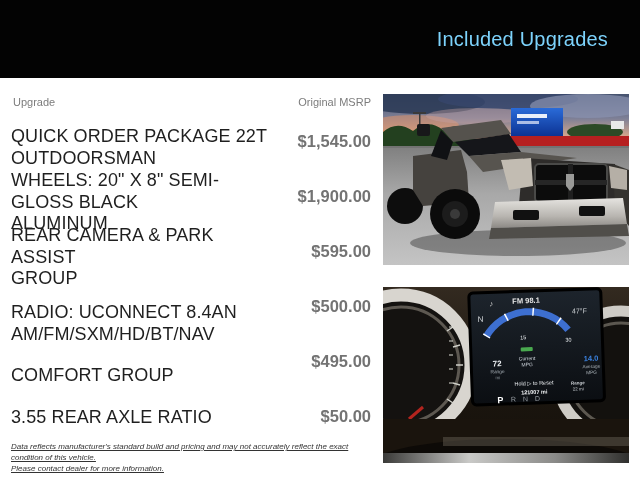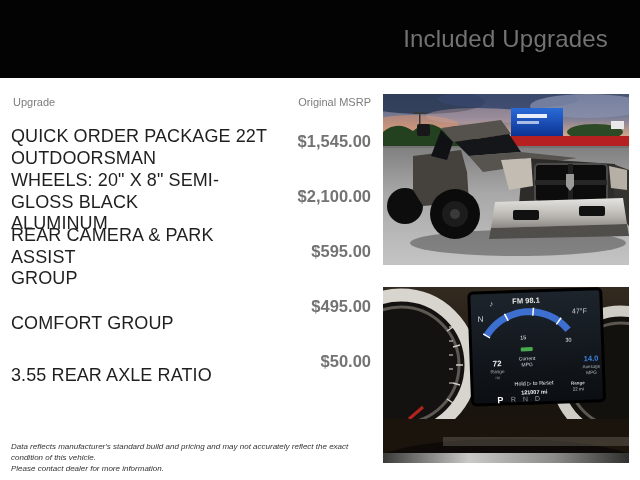--- a/index.html
+++ b/index.html
@@ -2,35 +2,35 @@
 <html><head>
 <meta charset="utf-8">
 <style>
   html,body{margin:0;padding:0;background:#ffffff;width:640px;height:480px;overflow:hidden;
     font-family:"Liberation Sans", sans-serif;}
   .page{position:absolute;top:0;left:0;width:640px;height:480px;background:#ffffff;}
 
   
   .header{position:absolute;top:0;left:0;width:640px;height:78px;background:#030303;
     display:flex;align-items:center;justify-content:flex-end;box-sizing:border-box;padding-right:32px;}
-  .header .title{color:#737373;font-size:24px;letter-spacing:.2px;}
+  .header .title{color:#7dd3fc;font-size:20px;letter-spacing:.2px;}
 
   
   .thead{position:absolute;top:96px;left:13px;width:358px;display:flex;justify-content:space-between;
     color:#7c7c7c;font-size:11px;text-align:right;}
   .rows{position:absolute;top:120px;left:11px;width:360px;}
   .row{height:55px;display:flex;justify-content:space-between;align-items:stretch;}
   .row .name{align-self:center;max-width:262px;font-size:18px;color:#1f1f1f;line-height:1.2;
     white-space:pre-line;letter-spacing:.1px;}
   .row .price{font-size:16.5px;font-weight:bold;color:#737373;margin-top:12px;white-space:nowrap;}
   .row:nth-child(4) .name{position:relative;top:11px;}
   .row:nth-child(5) .name{position:relative;top:8px;}
   .row:nth-child(6) .name{position:relative;top:-5px;}
   .disclaimer{position:absolute;top:441px;left:11px;width:364px;margin:0;font-size:8px;font-style:italic;
-    color:#333;line-height:1.4;white-space:pre-line;}
+    color:#333;line-height:1.4;white-space:pre-line;text-decoration:underline;}
 
   
   .photo{position:absolute;margin:0;padding:0;overflow:hidden;}
   .photo1{left:383px;top:94px;width:246px;height:171px;}
   .photo2{left:383px;top:287px;width:246px;height:176px;}
   .photo svg{display:block;width:100%;height:100%;}
   svg text{font-family:"Liberation Sans", sans-serif;}
 </style>
 </head>
 <body>
@@ -49,29 +49,34 @@
   <div class="rows">
     <div class="row">
       <span class="name">QUICK ORDER PACKAGE 22T
 OUTDOORSMAN</span>
       <span class="price">$1,545.00</span>
     </div>
 
     <div class="row">
       <span class="name">WHEELS: 20" X 8" SEMI-GLOSS BLACK
 ALUMINUM</span>
-      <span class="price">$2,100.00</span>
+      <span class="price">$1,900.00</span>
     </div>
 
     <div class="row">
       <span class="name">REAR CAMERA &amp; PARK ASSIST
 GROUP</span>
       <span class="price">$595.00</span>
     </div>
 
+    <div class="row">
+      <span class="name">RADIO: UCONNECT 8.4AN
+AM/FM/SXM/HD/BT/NAV</span>
+      <span class="price">$500.00</span>
+    </div>
 
     <div class="row">
       <span class="name">COMFORT GROUP</span>
       <span class="price">$495.00</span>
     </div>
 
     <div class="row">
       <span class="name">3.55 REAR AXLE RATIO</span>
       <span class="price">$50.00</span>
     </div>

